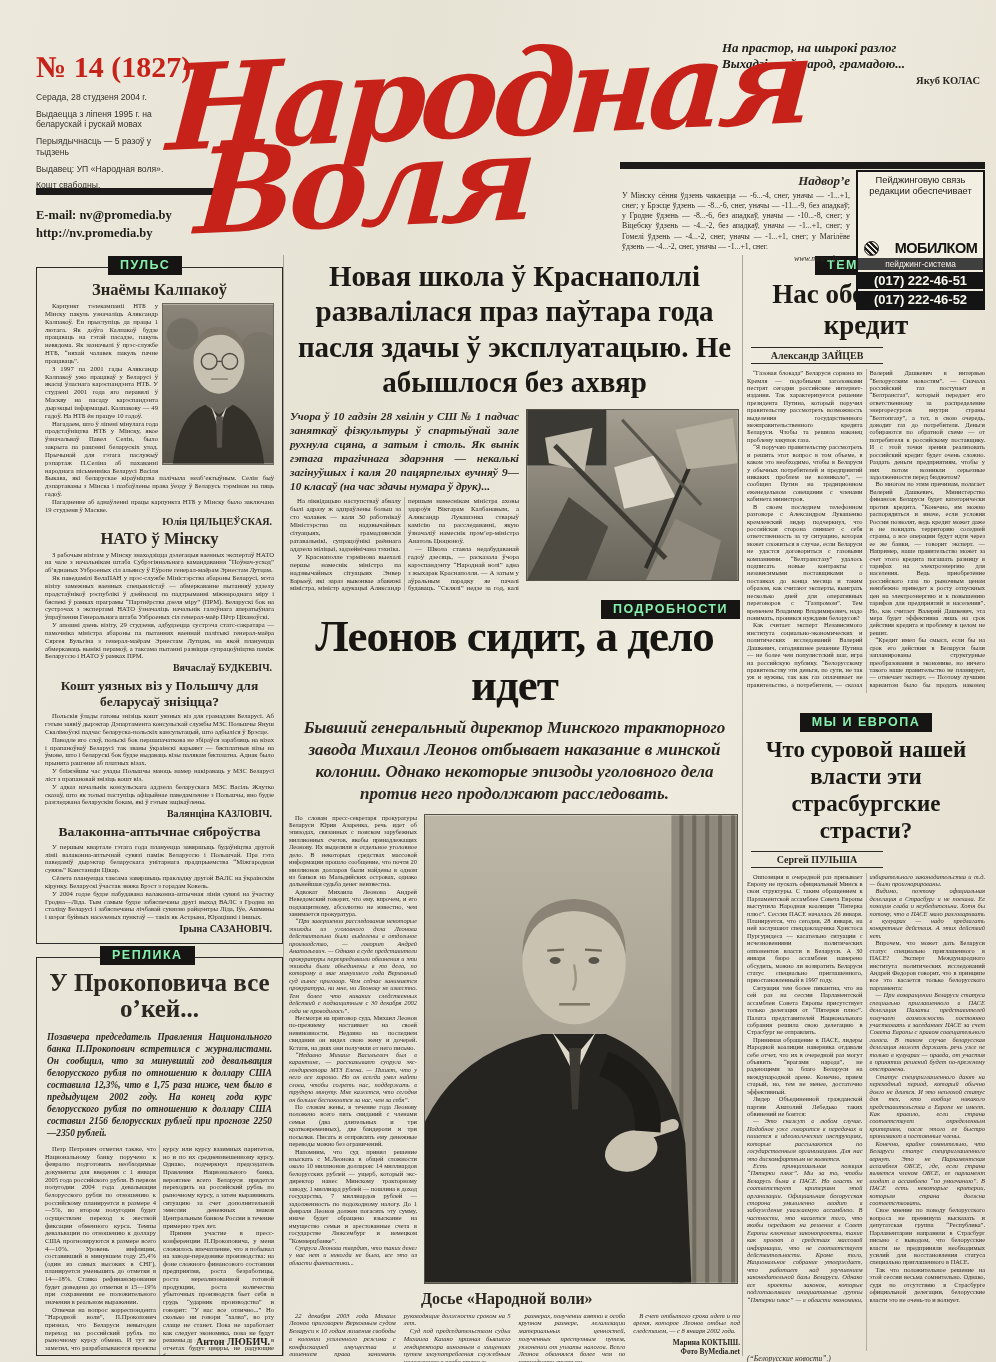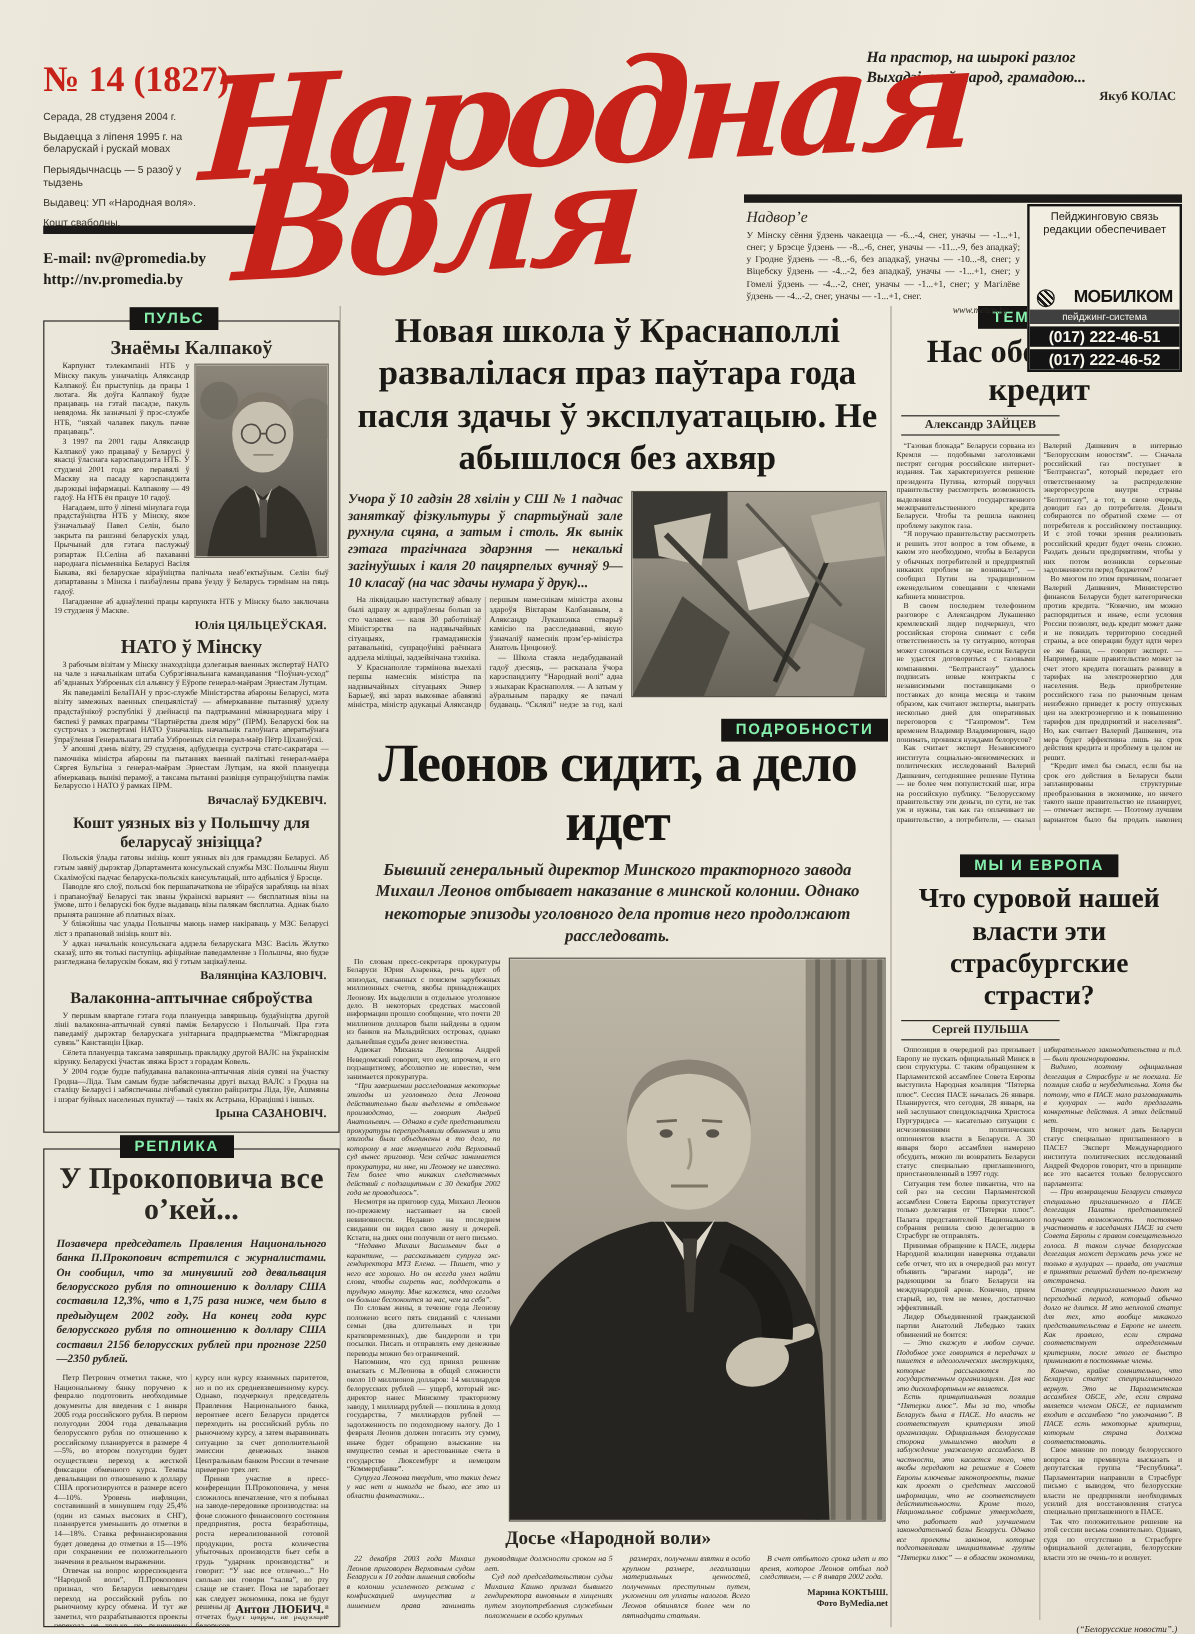--- a/index.html
+++ b/index.html
@@ -20,21 +20,21 @@
     font-style:italic; font-weight:bold; letter-spacing:-6px; line-height:1;
     transform:rotate(-2.5deg) skewX(-6deg); z-index:1; white-space:nowrap;
   }
   #masthead1 { left:168px; top:36px; font-size:118px; }
   #masthead2 { left:196px; top:126px; font-size:118px; }
   #quote { position:absolute; left:722px; top:40px; width:262px; }
   .q { font-size:13px; font-weight:bold; font-style:italic; line-height:1.25; color:#23211d; }
   .qa { text-align:right; font-size:10.5px; font-weight:bold; margin-top:2px; padding-right:4px;}
   #bar-right { position:absolute; left:620px; top:162px; width:365px; height:7px; background:#1c1b19; z-index:2;}
   #weather { position:absolute; left:622px; top:173px; width:228px; z-index:2;}
-  .w-title { text-align:left; font-weight:normal; font-style:italic; font-size:13px; margin-bottom:2px;}
+  .w-title { text-align:right; font-weight:bold; font-style:italic; font-size:13px; margin-bottom:2px;}
   .w-text { font-size:7.8px; line-height:1.3; text-align:justify; }
   .w-url { text-align:right; font-style:italic; font-size:8px; margin-top:2px; padding-right:10px;}
   #ad { position:absolute; left:856px; top:170px; width:129px; border:2px solid #141414; background:#f2eee1; z-index:3;}
   .ad-top { font-family:"Liberation Sans",sans-serif; font-size:9.3px; text-align:center; line-height:1.2; padding:3px 1px 2px; color:#23211d;}
   .ad-brand { display:flex; align-items:center; justify-content:center; gap:16px; padding:1px 0 2px;margin-top:40px; }
   .ad-icon { width:15px; height:15px; border-radius:50%; background:repeating-linear-gradient(45deg,#1a1a1a 0 2px,#e8e4d6 2px 4px); border:1.5px solid #1a1a1a; display:inline-block;}
   .ad-brand span:last-child { font-family:"Liberation Sans",sans-serif; font-weight:bold; font-size:14.5px; letter-spacing:-0.5px; color:#161513;}
   .ad-sub { background:#404040; color:#f5f2e8; font-family:"Liberation Sans",sans-serif; font-size:8.3px; text-align:center; padding:1px 0; }
   .ad-phone { background:#141414; color:#fbf8ee; font-family:"Liberation Sans",sans-serif; font-weight:bold; font-size:13px; text-align:center; padding:1px 0; margin-top:2px;}
   
@@ -64,42 +64,42 @@
   .trag-row { display:flex; gap:7px; height:182px; overflow:hidden;justify-content:center; }
   .trag-left { width:229px; }
   .trag-lead { font-style:italic; font-weight:bold; font-size:11.3px; line-height:1.25; text-align:justify; margin-bottom:4px;}
   .trag-body { height:116px; overflow:hidden; }
   .trag-body p { font-size:6.8px; line-height:1.17; text-align:justify; text-indent:7px;}
   #ph-school { border:1px solid #55524a; }
   .rubric-right { text-align:right; margin:8px 0 0; }
   
   #leonov { position:absolute; left:289px; top:612px; width:451px; }
   .leo-title { text-align:center; font-weight:bold; font-size:45px; line-height:1.08; letter-spacing:-1px; color:#181613;}
-  .leo-lead { text-align:center; font-weight:bold; font-style:italic; font-size:14px; line-height:1.3; margin:8px 6px 8px;}
+  .leo-lead { text-align:center; font-weight:bold; font-style:italic; font-size:17px; line-height:1.3; margin:8px 6px 8px;}
   .leo-row { display:flex; gap:7px; }
   .leo-left { width:128px; height:470px; overflow:hidden; }
   .leo-left p { font-size:6.4px; line-height:1.16; text-align:justify; text-indent:6px; }
   .it { font-style:italic; }
   #ph-leonov { border:1px solid #55524a; }
   .dossier { margin-top:6px; }
   .dos-title { font-weight:bold; font-size:16px; margin:0 0 4px 132px; }
   .dos-cols { column-count:4; column-gap:8px; height:84px; overflow:hidden; }
   .dos-cols p { font-size:6.6px; font-style:italic; line-height:1.18; text-align:justify; text-indent:6px;}
   .dos-sig { text-align:right; font-weight:bold; font-size:7.4px; font-style:normal; margin-top:3px; }
   
   #tema { position:absolute; left:747px; top:255px; width:238px; }
   .tema-title { text-align:center; font-weight:bold; font-size:27px; line-height:1.15; margin:4px 0 6px; color:#1b1916;}
   .byline { width:132px; margin:2px 0 5px 4px; border-top:1.5px solid #2b2a26; border-bottom:1.5px solid #2b2a26;
             font-weight:bold; font-size:10px; text-align:center; padding:2px 0; }
   .tema-body { height:324px; overflow:hidden; }
   .tema-body p, .eur-body p { font-size:6.4px; line-height:1.16; text-align:justify; text-indent:6px; }
   #europe { position:absolute; left:747px; top:712px; width:238px; }
   .eur-title { text-align:center; font-weight:bold; font-size:23px; line-height:1.18; margin:4px 0 6px; color:#1b1916;}
   .eur-body { height:478px; overflow:hidden; }
-  .eur-src { text-align:right; font-style:italic; font-size:7.6px; margin-top:3px; padding-right:4px;}
+  .eur-src { text-align:left; font-style:italic; font-size:7.6px; margin-top:3px; padding-right:4px;}
 </style>
 </head>
 <body>
 
 <div id="page">
 
   <div id="issue-block">
     <div class="issue-no">№ 14 (1827)</div>
     <div class="pub-line">Серада, 28 студзеня 2004 г.</div>
     <div class="pub-line">Выдаецца з ліпеня 1995 г. на беларускай і рускай мовах</div>

